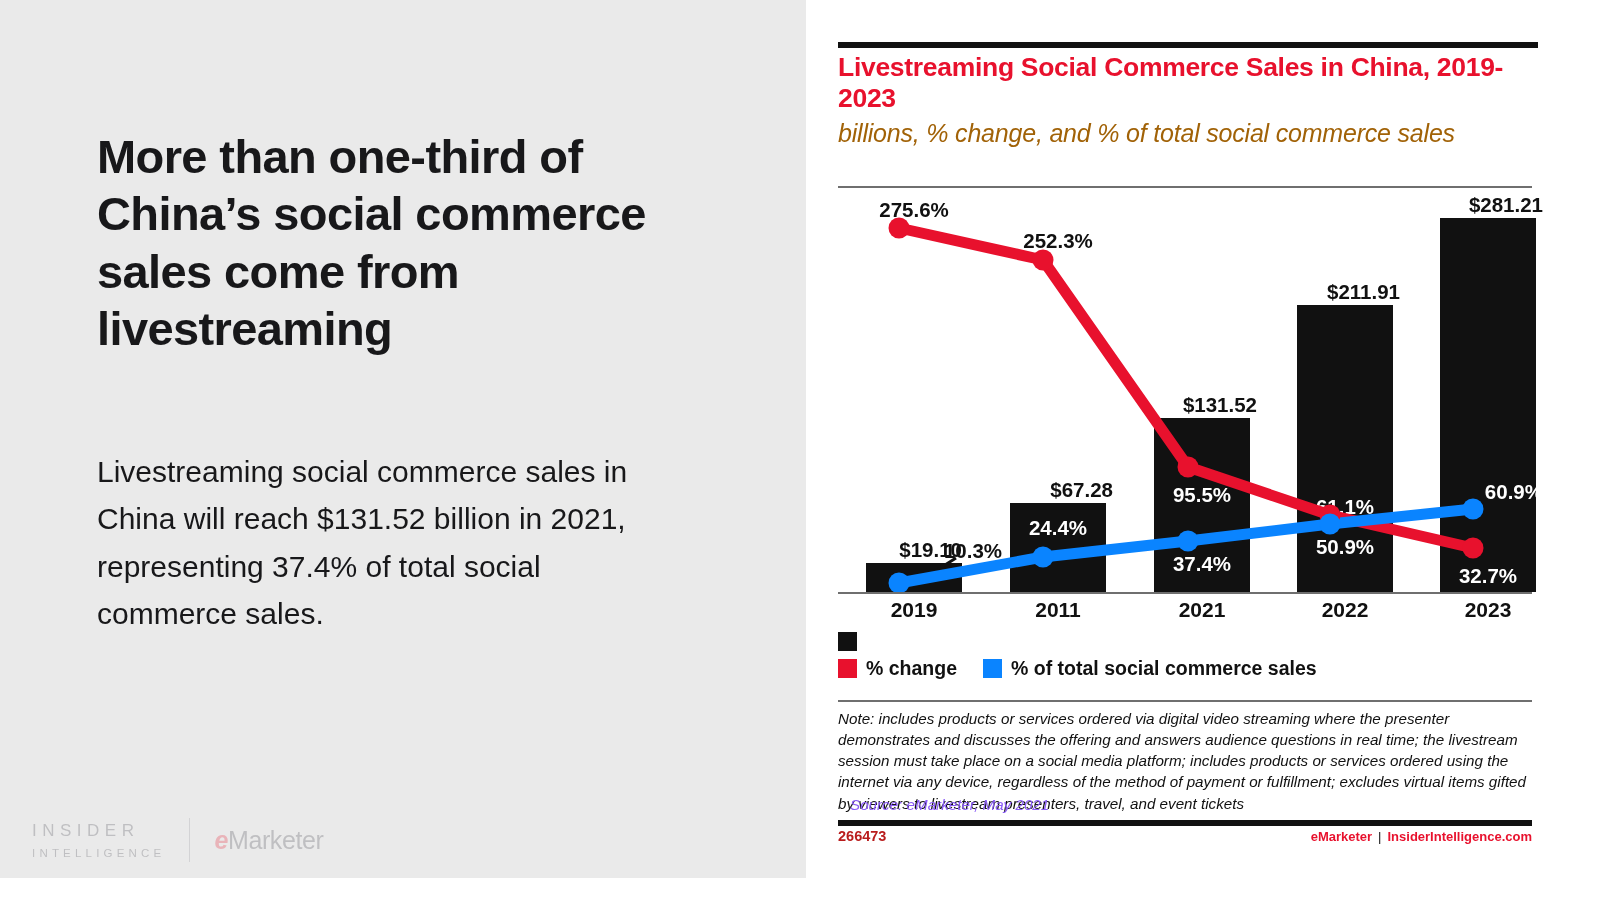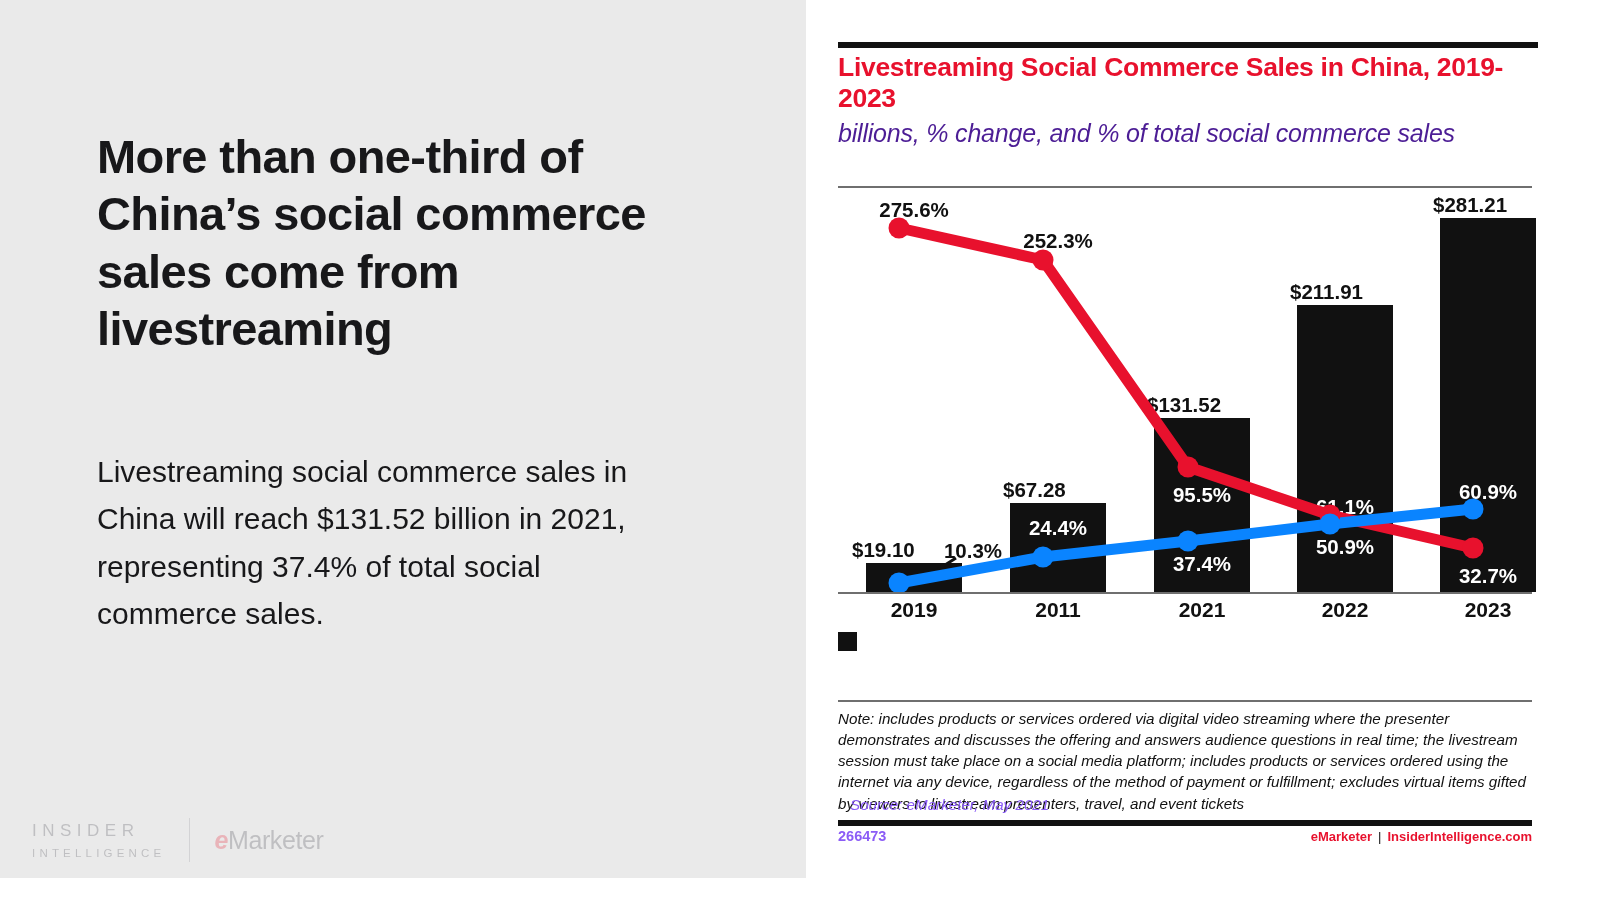--- a/index.html
+++ b/index.html
@@ -45,33 +45,33 @@
   .rule-thin  { background:#6f6f6f; height:1.5px; width:700px; }
 
   #rule-top { position:absolute; left:0; top:42px; }
   #chart-title {
     position:absolute; left:0; top:52px; width:690px;
     color:#e8112d; font-weight:bold; font-size:26.5px; line-height:1.18;
     letter-spacing:-0.3px;
   }
   #chart-subtitle {
     position:absolute; left:0; top:118px; width:660px;
-    font-style:italic; font-size:25px; line-height:1.2; color:#4c1d95;
+    font-style:italic; font-size:25px; line-height:1.2; color:#a16207;
     letter-spacing:-0.2px;
   }
   #rule-under-subtitle { position:absolute; left:0; top:186px; width:694px; }
 
   
   #plot { position:absolute; left:0; top:190px; width:700px; height:410px; }
   .bar {
     position:absolute; background:#111; bottom:0;
   }
   .bar-value {
     position:absolute; font-size:20.5px; font-weight:bold; color:#111;
-    white-space:nowrap; text-align:left;
+    white-space:nowrap; text-align:right;
   }
   .pct-label {
     position:absolute; font-size:20.5px; font-weight:bold;
     white-space:nowrap; text-align:center;
   }
   .pct-on-dark { color:#ffffff; }
   .pct-on-light { color:#111111; }
   #axis-line {
     position:absolute; left:0; top:592px; width:694px; height:1.5px; background:#6f6f6f;
   }
@@ -96,21 +96,21 @@
   }
   #source {
     position:absolute; left:12px; top:794px; width:700px;
     font-style:italic; font-size:15.2px; line-height:1.39; color:#8b5cf6;
   }
   #rule-footer { position:absolute; left:0; top:820px; width:694px; }
   #footer-row {
     position:absolute; left:0; top:828px; width:694px;
     display:flex; justify-content:space-between; align-items:center;
   }
-  #footer-id { font-size:14.5px; font-weight:bold; color:#8b5cf6; }
+  #footer-id { font-size:14.5px; font-weight:bold; color:#b91c1c; }
   #footer-brand { font-size:13px; font-weight:bold; color:#111; white-space:nowrap; }
   #footer-brand .brand-em { color:#e8112d; }
   #footer-brand .brand-sep { color:#111; margin:0 6px; font-weight:400; }
   #footer-brand .brand-url { color:#e8112d; }
 </style>
 </head>
 <body>
 
 <div id="page">
 
@@ -152,21 +152,21 @@
       <div class="pct-label pct-on-light" style="left:21px; top:8px; width:110px;">275.6%</div>
       <div class="pct-label pct-on-light" style="left:165px; top:39px; width:110px;">252.3%</div>
       <div class="pct-label pct-on-dark" style="left:309px; top:293px; width:110px;">95.5%</div>
       <div class="pct-label pct-on-dark" style="left:452px; top:281px; width:110px;margin-top:24px;">61.1%</div>
       <div class="pct-label pct-on-dark" style="left:595px; top:374px; width:110px;">32.7%</div>
 
       <div class="pct-label pct-on-light" style="left:80px; top:349px; width:110px;">10.3%</div>
       <div class="pct-label pct-on-dark" style="left:165px; top:326px; width:110px;">24.4%</div>
       <div class="pct-label pct-on-dark" style="left:309px; top:362px; width:110px;">37.4%</div>
       <div class="pct-label pct-on-dark" style="left:452px; top:345px; width:110px;">50.9%</div>
-      <div class="pct-label pct-on-dark" style="left:595px; top:290px; width:110px;">60.9%</div>
+      <div class="pct-label pct-on-dark" style="left:595px; top:290px; width:110px;text-align:right;">60.9%</div>
 
       <svg id="series-svg" viewBox="0 0 700 600" preserveAspectRatio="none">
 
         <polyline points="118,368 96,382 62,394" fill="none" stroke="#111111" stroke-width="3"></polyline>
 
         <polyline points="61,38 205,70 350,277 492,325 635,358" fill="none" stroke="#e8112d" stroke-width="11" stroke-linecap="round" stroke-linejoin="round"></polyline>
 
         <polyline points="61,393 205,367 350,351 492,334 635,319" fill="none" stroke="#0a84ff" stroke-width="11" stroke-linecap="round" stroke-linejoin="round"></polyline>
 
         <circle cx="61" cy="38" r="10.5" fill="#e8112d"></circle>
@@ -190,20 +190,27 @@
       <span class="x-tick" style="left:160px; width:120px;">2011</span>
       <span class="x-tick" style="left:304px; width:120px;">2021</span>
       <span class="x-tick" style="left:447px; width:120px;">2022</span>
       <span class="x-tick" style="left:590px; width:120px;">2023</span>
     </div>
 
     <div id="legend">
       <div class="legend-row">
         <span class="legend-swatch" style="background:#111111;"></span>
       </div>
+      <div class="legend-row">
+        <span class="legend-swatch" style="background:#e8112d;"></span>
+        <span class="legend-text">% change</span>
+        <span class="legend-gap"></span>
+        <span class="legend-swatch" style="background:#0a84ff;"></span>
+        <span class="legend-text">% of total social commerce sales</span>
+      </div>
     </div>
 
     <div id="rule-above-note" class="rule-thin"></div>
     <div id="note">Note: includes products or services ordered via digital video streaming where the presenter demonstrates and discusses the offering and answers audience questions in real time; the livestream session must take place on a social media platform; includes products or services ordered using the internet via any device, regardless of the method of payment or fulfillment; excludes virtual items gifted by viewers to livestream presenters, travel, and event tickets</div>
     <div id="source">Source: eMarketer, May 2021</div>
     <div id="rule-footer" class="rule-thick"></div>
 
     <div id="footer-row">
       <span id="footer-id">266473</span>
       <span id="footer-brand"><span class="brand-em">eMarketer</span><span class="brand-sep">|</span><span class="brand-url">InsiderIntelligence.com</span></span>

